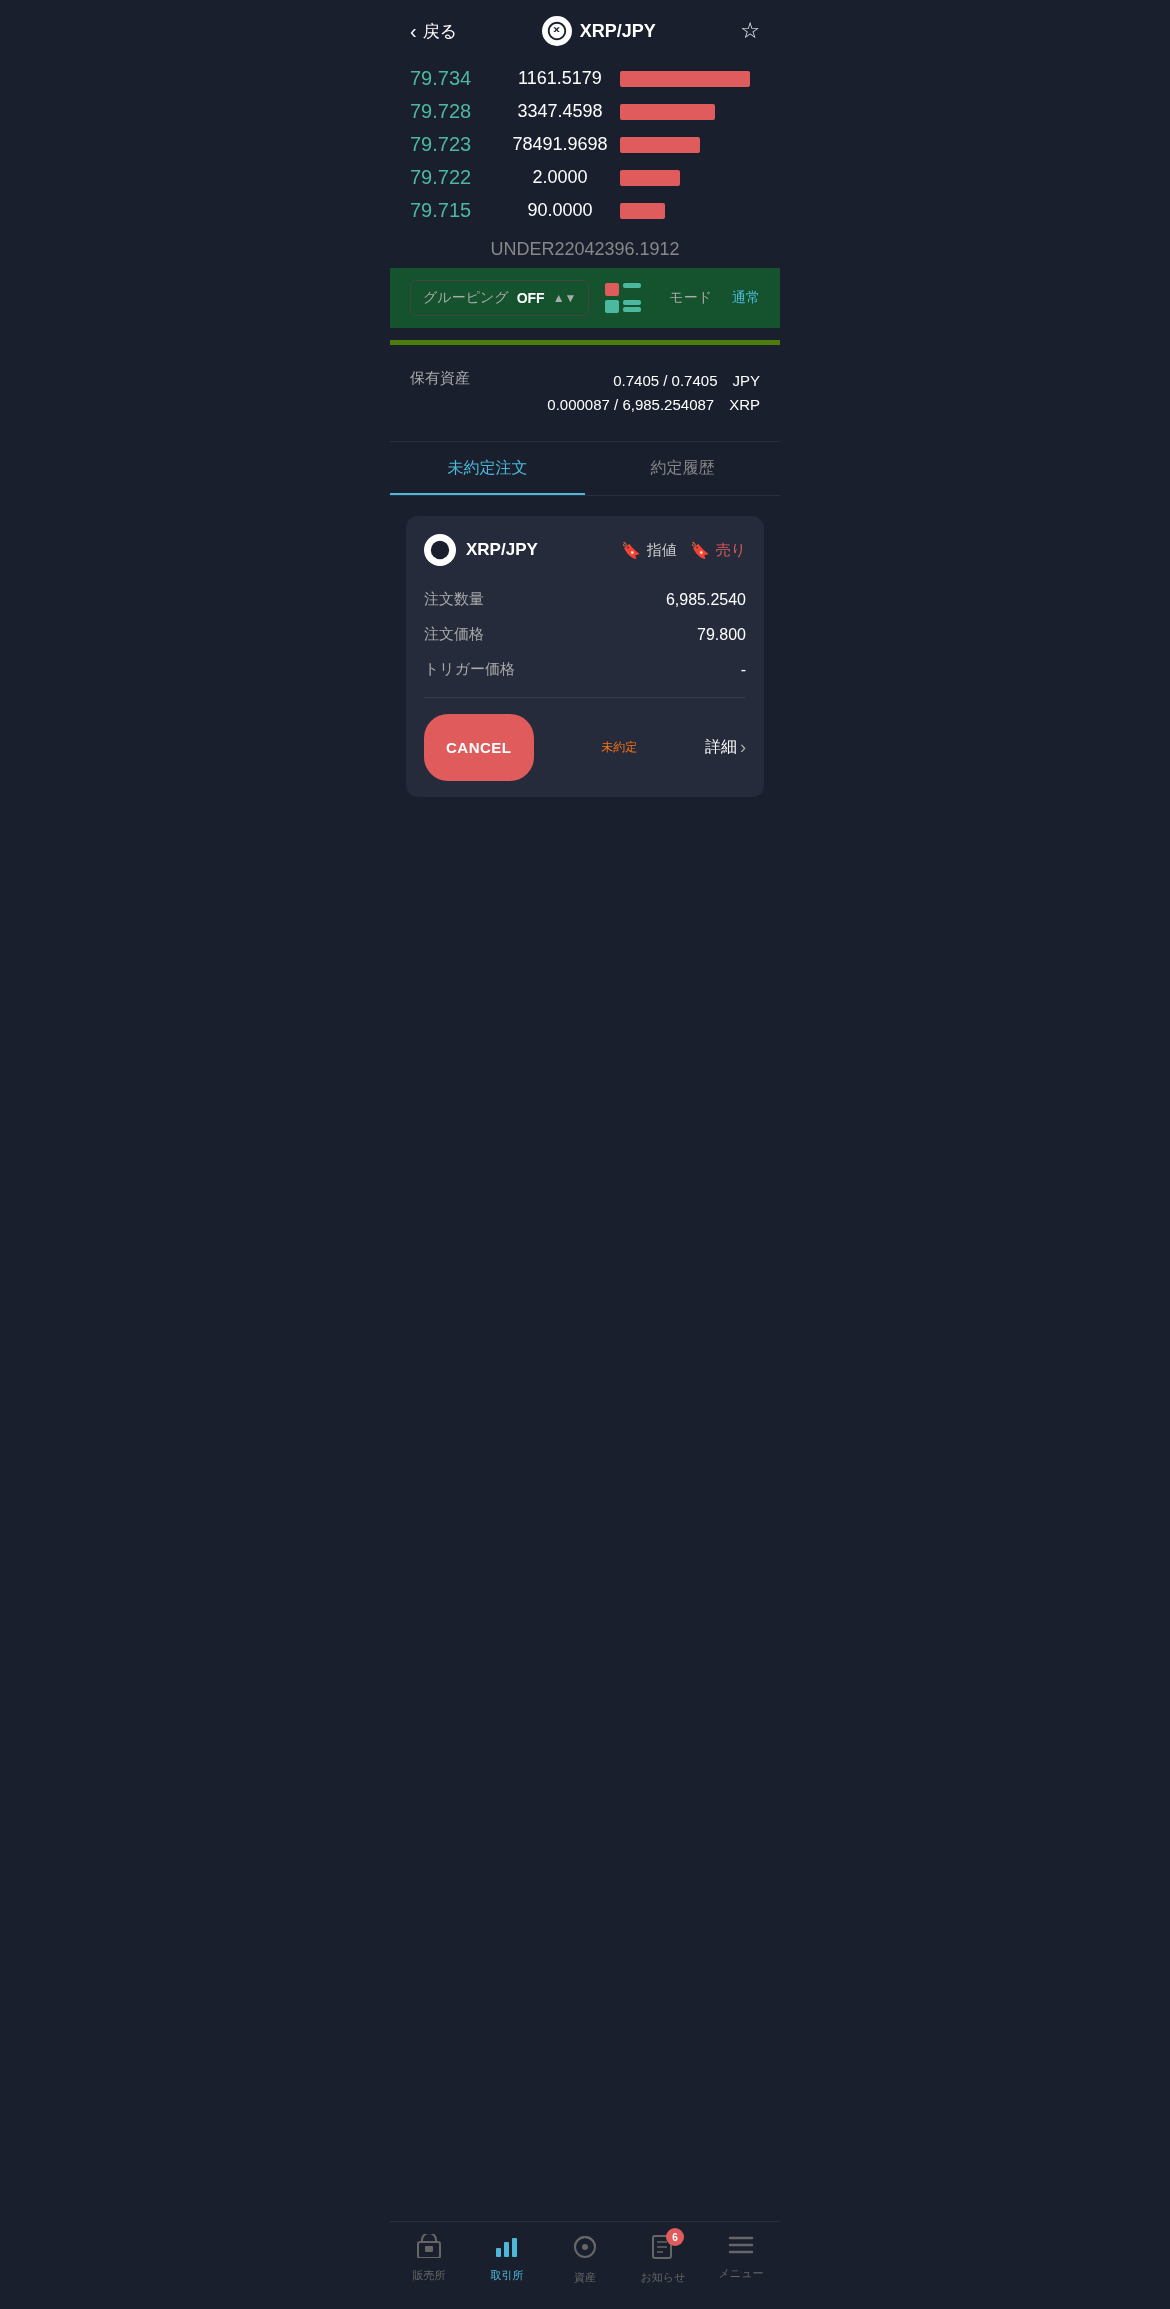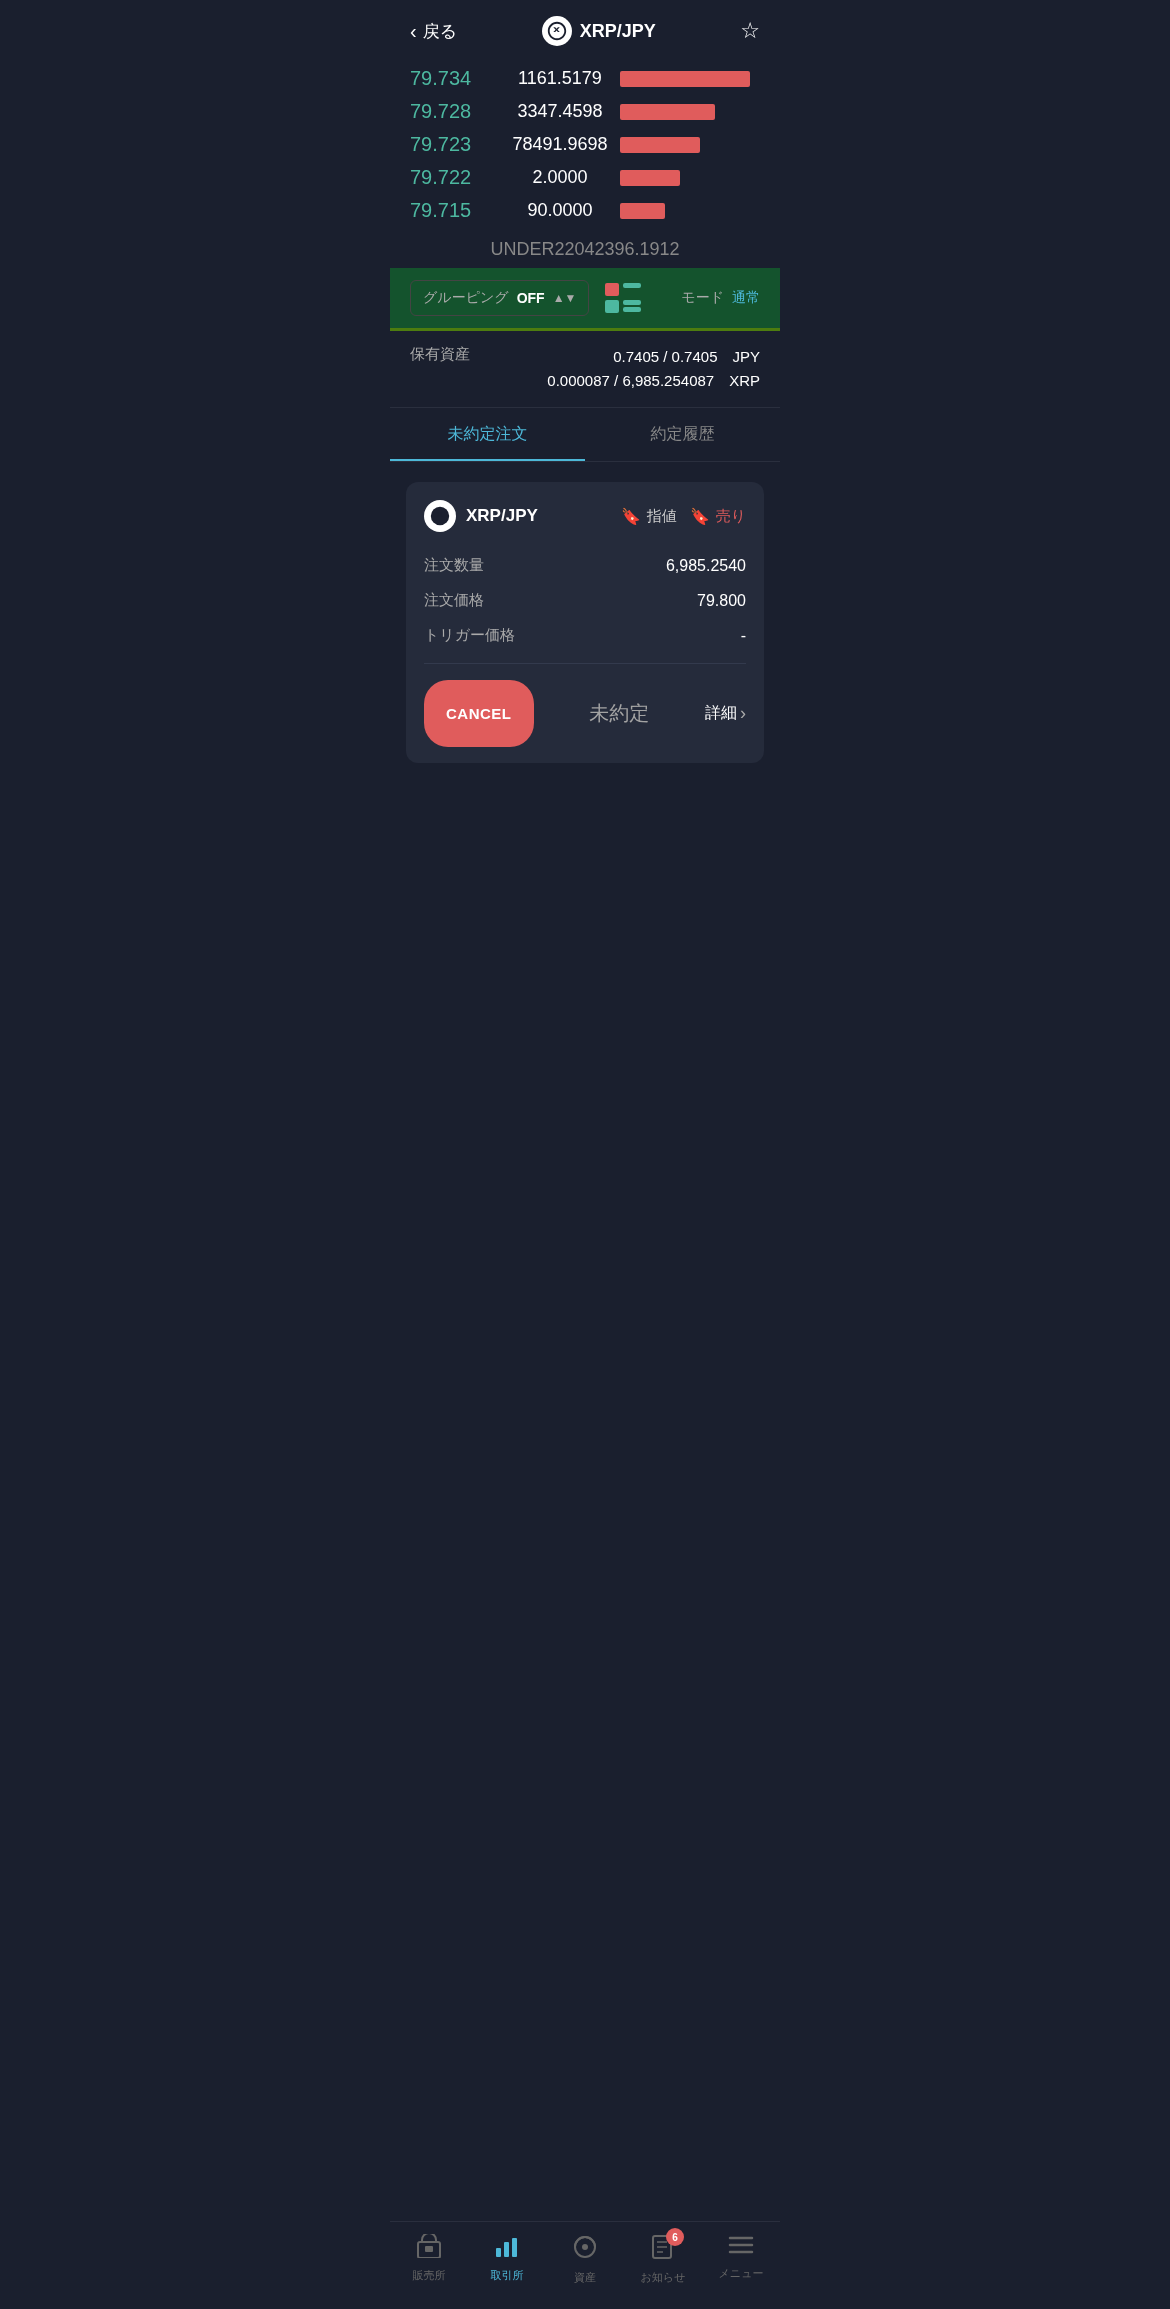--- a/index.html
+++ b/index.html
@@ -150,24 +150,25 @@
       font-size: 14px;
       color: #aaa;
     }
     .mode-value {
       color: #4db8d8;
       font-size: 14px;
     }
 
     
     .assets-row {
-      padding: 14px 20px;
-      border-top: 3px solid #4d7c0f;
+      padding: 24px 20px;
+      border-top: 5px solid #4d7c0f;
       border-bottom: 1px solid #2a2f3e;
       background: #1a1f2e;
+      margin-top: 12px;
     }
     .assets-title {
       color: #aaa;
       font-size: 15px;
       margin-bottom: 6px;
     }
     .assets-values {
       text-align: right;
     }
     .assets-line {
@@ -307,22 +308,22 @@
       color: #ffffff;
       border: none;
       border-radius: 24px;
       padding: 25px 22px;
       font-size: 15px;
       font-weight: 700;
       cursor: pointer;
       letter-spacing: 0.5px;
     }
     .status-pending {
-      color: #a3a3a3;
-      font-size: 20px;
+      color: #f97316;
+      font-size: 12px;
     }
     .detail-link {
       display: flex;
       align-items: center;
       gap: 3px;
       color: #fff;
       font-size: 16px;
       cursor: pointer;
     }
     .detail-chevron {
@@ -453,21 +454,21 @@
   </div>
   <div class="view-toggle">
     <svg width="36" height="30" viewBox="0 0 36 30">
       <rect x="0" y="0" width="14" height="13" rx="2" fill="#e05c5c"></rect>
       <rect x="18" y="0" width="18" height="5" rx="2" fill="#4db8a0"></rect>
       <rect x="0" y="17" width="14" height="13" rx="2" fill="#4db8a0"></rect>
       <rect x="18" y="17" width="18" height="5" rx="2" fill="#4db8a0"></rect>
       <rect x="18" y="24" width="18" height="5" rx="2" fill="#4db8a0"></rect>
     </svg>
   </div>
-  <div style="margin-left:auto; display:flex; gap:8px; align-items:center;">
+  <div style="margin-left:auto; display:flex; gap:20px; align-items:center;">
     <span class="mode-label">モード</span>
     <span class="mode-value">通常</span>
   </div>
 </div>
 
 <div class="assets-row">
   <div class="assets-header-row">
     <span class="assets-title">保有資産</span>
     <div class="assets-values">
       <div class="assets-line">0.7405 / 0.7405　JPY</div>

